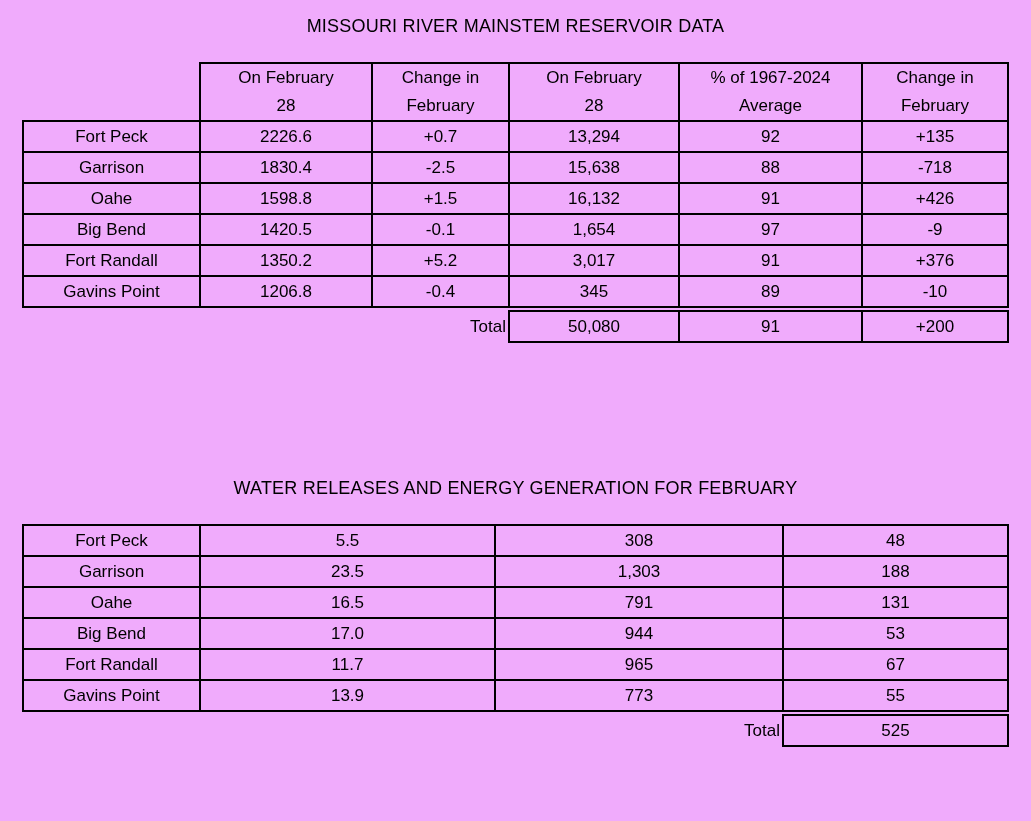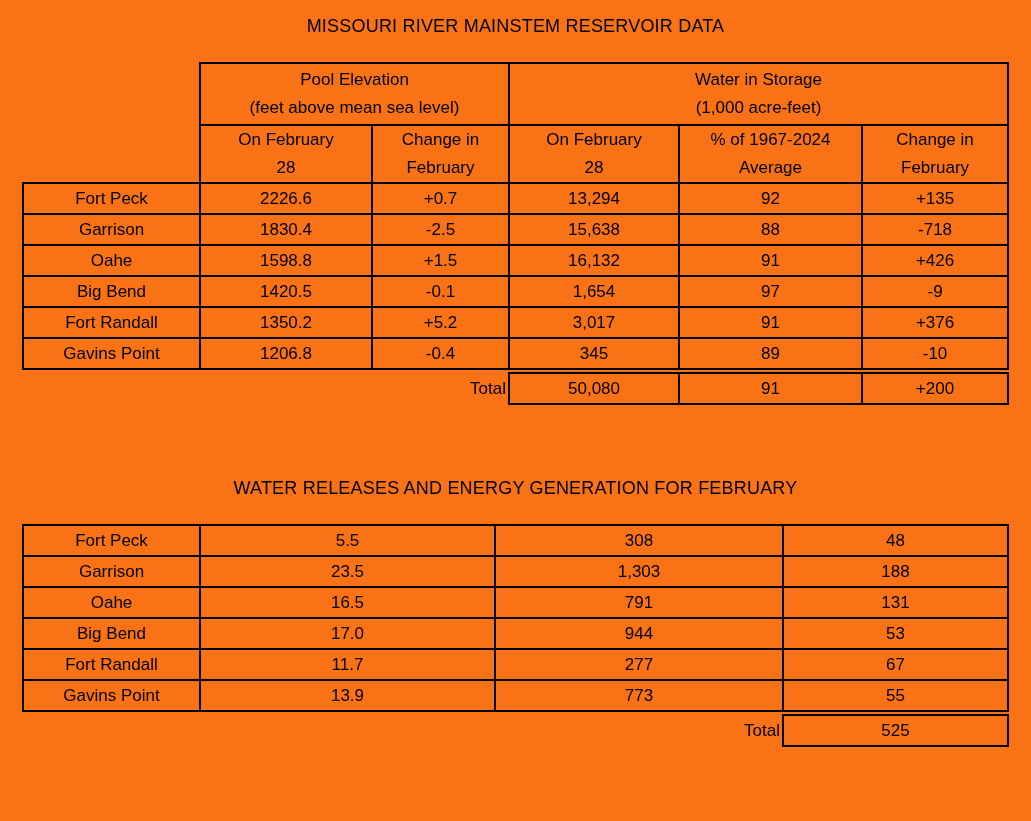--- a/index.html
+++ b/index.html
@@ -1,20 +1,20 @@
 <!DOCTYPE html>
 <html><head>
 <meta charset="utf-8">
 <style>
   html, body { margin: 0; padding: 0; background: #ffffff; }
   .page {
     position: relative;
     width: 1031px;
     height: 821px;
-    background: #f97316;
+    background: #f0abfc;
     color: #000000;
     font-family: "Liberation Sans", sans-serif;
     overflow: hidden;
   }
   .doc-title {
     position: absolute;
     left: 0;
     width: 100%;
     text-align: center;
     font-size: 18px;
@@ -68,27 +68,20 @@
     <table class="grid" style="width:985px;">
       <colgroup>
         <col style="width:177px">
           <col style="width:172px">
           <col style="width:137px">
         <col style="width:170px">
           <col style="width:183px">
           <col style="width:146px">
       </colgroup>
       <tbody>
-          <tr class="group-row">
-        <td class="blank"></td>
-        <td colspan="2" class="hdr">Pool Elevation
-(feet above mean sea level)</td>
-        <td colspan="3" class="hdr">Water in Storage
-(1,000 acre-feet)</td>
-      </tr>
       <tr class="sub-row">
         <td class="blank"></td>
         <td class="hdr">On February
 28</td>
         <td class="hdr">Change in
 February</td>
         <td class="hdr">On February
 28</td>
         <td class="hdr">% of 1967-2024
 Average</td>
@@ -196,21 +189,21 @@
       </tr>
       <tr class="data-row">
         <td class="name">Big Bend</td>
         <td>17.0</td>
         <td>944</td>
         <td>53</td>
       </tr>
       <tr class="data-row">
         <td class="name">Fort Randall</td>
         <td>11.7</td>
-        <td>277</td>
+        <td>965</td>
         <td>67</td>
       </tr>
       <tr class="data-row">
         <td class="name">Gavins Point</td>
         <td>13.9</td>
         <td>773</td>
         <td>55</td>
       </tr>
     </tbody>
       </table>

